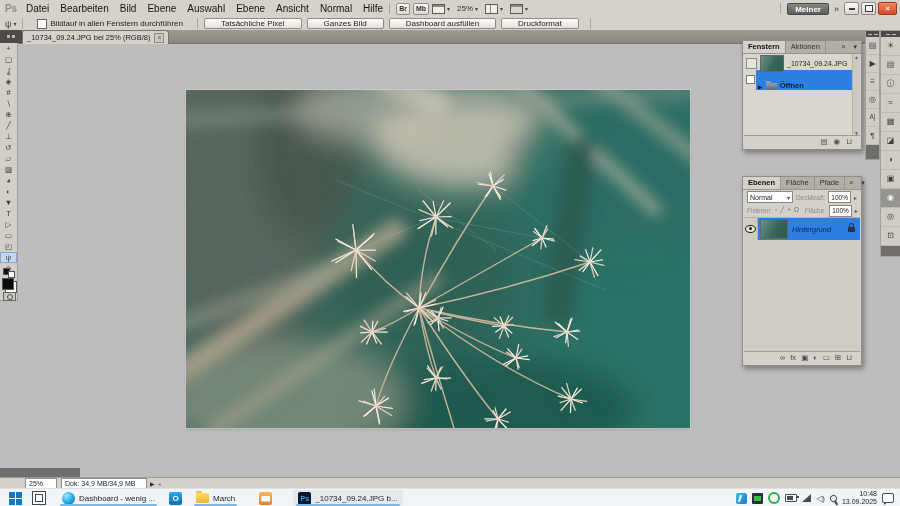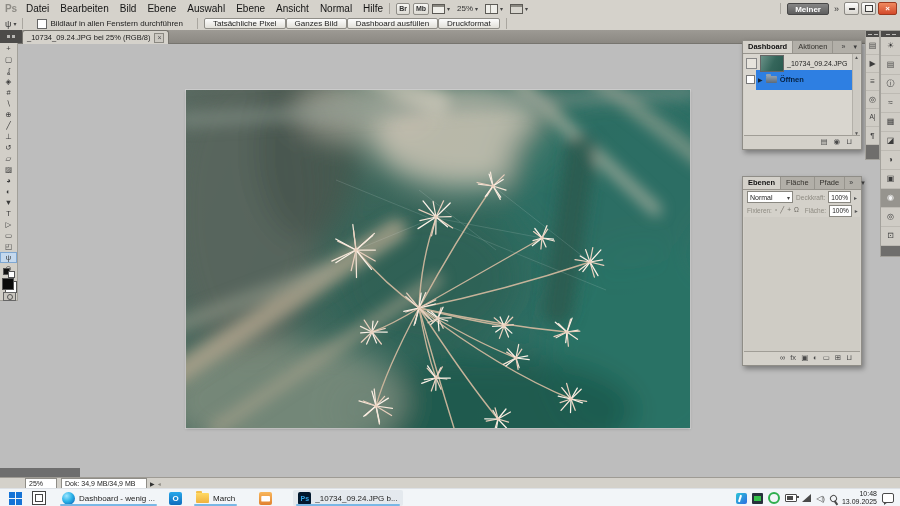--- a/index.html
+++ b/index.html
@@ -29,21 +29,21 @@
       display:flex;align-items:center;justify-content:center;border-radius:2px}
   .wmin{width:6px;height:2px;background:#3c3c3c}
   .wrest{width:6px;height:5px;border:1px solid #3c3c3c;background:#f4f3ef}
   #closebtn{background:linear-gradient(#ef8a60,#d34a2b);border-color:#9c3a20;color:#fff;font-size:8px;font-weight:bold}
   
   #optionsbar{left:0;top:17px;width:900px;height:13px;border-bottom:1px solid #a19e97;display:flex;align-items:center}
   .toolico{font-size:9px;color:#3a3a3a;margin-left:5px}
   .cb{width:8px;height:8px;border:1px solid #666;background:#fff;margin:0 3px 0 8px}
   .optlabel{font-size:8px;color:#1c1c1c;margin-right:8px}
   .pbtn{border:1px solid #8f8d87;border-radius:2px;background:linear-gradient(#fdfdfd,#e2e0d9);
-      height:11px;line-height:10px;font-size:8px;color:#1c1c1c;padding:0 8px;}
+      height:11px;line-height:10px;font-size:8px;color:#1c1c1c;padding:0 16px;margin-right:5px}
   
   #tabstrip{left:0;top:30px;width:900px;height:13px;background:linear-gradient(#9d9a94,#8b8882);border-bottom:1px solid #77756f}
   #tooldockhead{left:0;top:30px;width:22px;height:13px;background:#4c4b49;display:flex;align-items:center;justify-content:center;gap:2px}
   #tooldockhead i{width:3px;height:3px;background:#b9b8b5;display:block}
   #doctab{left:22px;top:30px;height:13px;background:#d5d2cb;border:1px solid #76746e;border-bottom:none;
       border-radius:3px 3px 0 0;display:flex;align-items:center;padding:0 4px;gap:4px}
   #doctab .t{font-size:7.5px;color:#1a1a1a;white-space:nowrap}
   .xbox{width:8px;height:8px;border:1px solid #8a8881;font-size:7px;line-height:7px;text-align:center;color:#555;background:#ccc9c2}
   
   #toolbar{left:0;top:43px;width:17px;height:257px;background:#d2cfc8;border-right:1px solid #a2a099;border-bottom:1px solid #a2a099}
@@ -78,21 +78,21 @@
   .srcbox{width:9px;height:9px;border:1px solid #888;background:#e7e4dd}
   .mthumb{background:linear-gradient(115deg,#6a9288 0%,#35665b 55%,#2a5a50 100%);border:1px solid #666;position:relative}
   .mthumb::after{content:"";position:absolute;inset:0;
       background:radial-gradient(circle at 40% 40%,#ead fcc 0, transparent 0),
                  radial-gradient(circle at 35% 45%,#eadfce 0 14%,transparent 16%),
                  radial-gradient(circle at 70% 60%,#d9cbbb 0 11%,transparent 13%)}
   .hlabel{font-size:7px;color:#222;white-space:nowrap}
   .hrow2{height:13px;display:flex;align-items:center}
   .wellcol{width:12px;height:13px;background:#d9d6cf;display:flex;align-items:center;justify-content:center}
   .wellbox{width:7px;height:7px;border:1px solid #777;background:#fff}
-  .hsel{flex:1;height:20px;background:#2e7fe2;display:flex;align-items:center;gap:3px;padding-left:2px}
+  .hsel{flex:1;height:20px;background:#2e7fe2;display:flex;align-items:flex-end;gap:3px;padding-left:2px}
   .hsel .exp{font-size:6px;color:#123}
   .foldico{width:11px;height:7px;background:linear-gradient(#92a0ad,#5d6b79);border-radius:1px;position:relative}
   .foldico::before{content:"";position:absolute;left:0;top:-2px;width:5px;height:2px;background:#92a0ad;border-radius:1px 1px 0 0}
   .hstate{font-size:7.5px;font-weight:bold;color:#06213f}
   
   #laypanel{left:742px;top:176px;width:118px;height:188px}
   #laybody{position:absolute;left:1px;right:1px;top:13px;bottom:13px;background:#cfccc5;overflow:hidden}
   .lrow{height:14px;display:flex;align-items:center;padding:0 3px;gap:3px;background:#d4d1ca}
   .sel-like{height:10px;border:1px solid #8a8881;background:#fff;display:flex;align-items:center;justify-content:space-between;padding:0 2px;font-size:7px;color:#222}
   .dimlab{font-size:6.5px;color:#8e8b82}
@@ -575,21 +575,21 @@
           <line x1="312" y1="329" x2="322.5" y2="332.2" stroke="#e9cfbd" stroke-width="1.25"></line>
           <line x1="312" y1="329" x2="320.5" y2="338.0" stroke="#fcf2e8" stroke-width="1.25"></line>
           <circle cx="312" cy="329" r="1.7" fill="#ecd3c0"></circle>
         </g>
       </g>
   </svg>
 </div>
 
 <div class="ab panel" id="histpanel">
   <div class="ptabs">
-    <span class="ptab on">Dashboard</span>
+    <span class="ptab on">Fenstern</span>
     <span class="ptab">Aktionen</span>
     <span class="sp"></span>
     <span class="pmenu">»</span>
     <span class="pmenu">▾</span>
   </div>
   <div id="histbody">
     <div class="hrow1">
       <span class="srcbox"></span>
       <span class="mthumb" style="width:22px;height:15px"></span>
       <span class="hlabel">_10734_09.24.JPG</span>
@@ -638,20 +638,28 @@
     <div class="lrow lockrow" style="height:13px">
       <span class="dimlab">Fixieren:</span>
       <span class="lk">▫</span>
       <span class="lk">╱</span>
       <span class="lk">+</span>
       <span class="lk">Ω</span>
       <span style="flex:1"></span>
       <span class="dimlab">Fläche:</span>
       <span class="valbox">100%</span>
       <span class="spin">▸</span>
+    </div>
+    <div class="layrow">
+      <span class="eyecol">
+          <i class="eye"></i>
+        </span>
+      <span class="mthumb" style="width:26px;height:18px;align-self:center;margin-left:2px"></span>
+      <span class="layname">Hintergrund</span>
+      <i class="lockico"></i>
     </div>
   </div>
   <div class="pfoot ab" style="left:1px;right:1px;bottom:1px;gap:5px">
     <span>∞</span>
     <span>fx</span>
     <span>▣</span>
     <span>◐</span>
     <span>▭</span>
     <span>⊞</span>
     <span>⊔</span>

